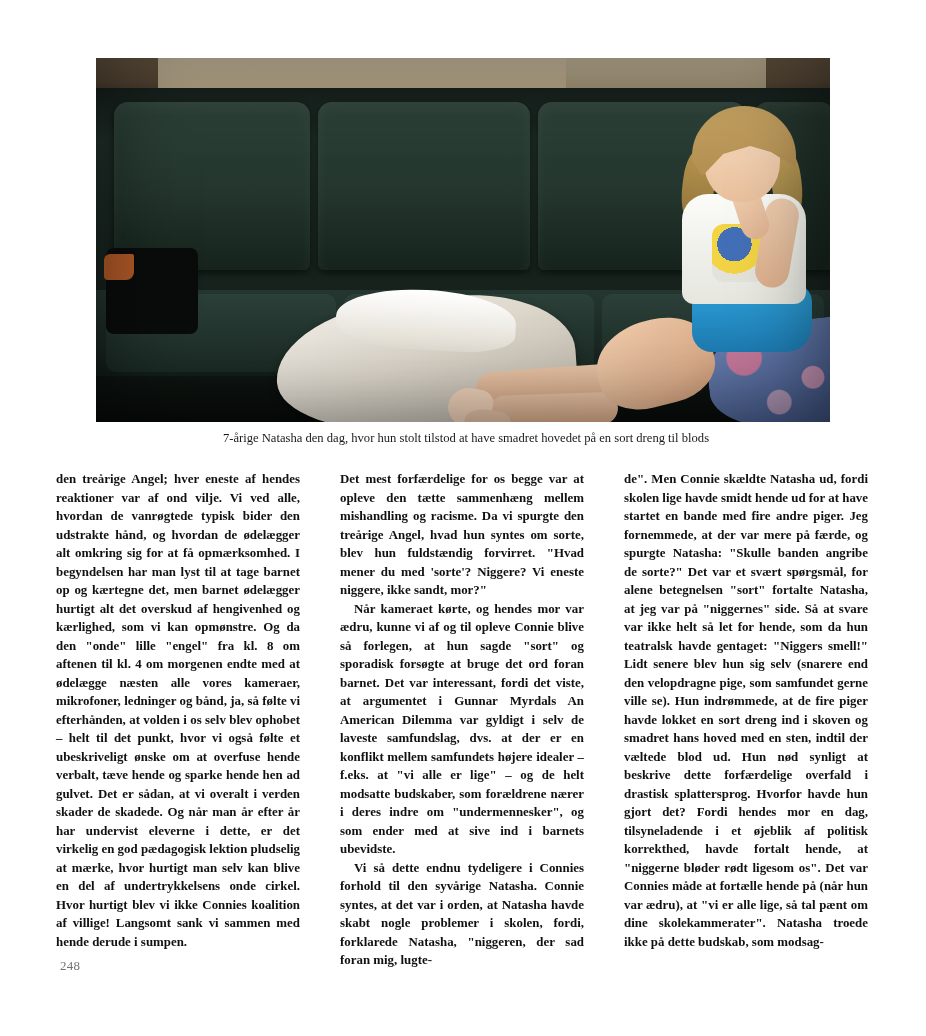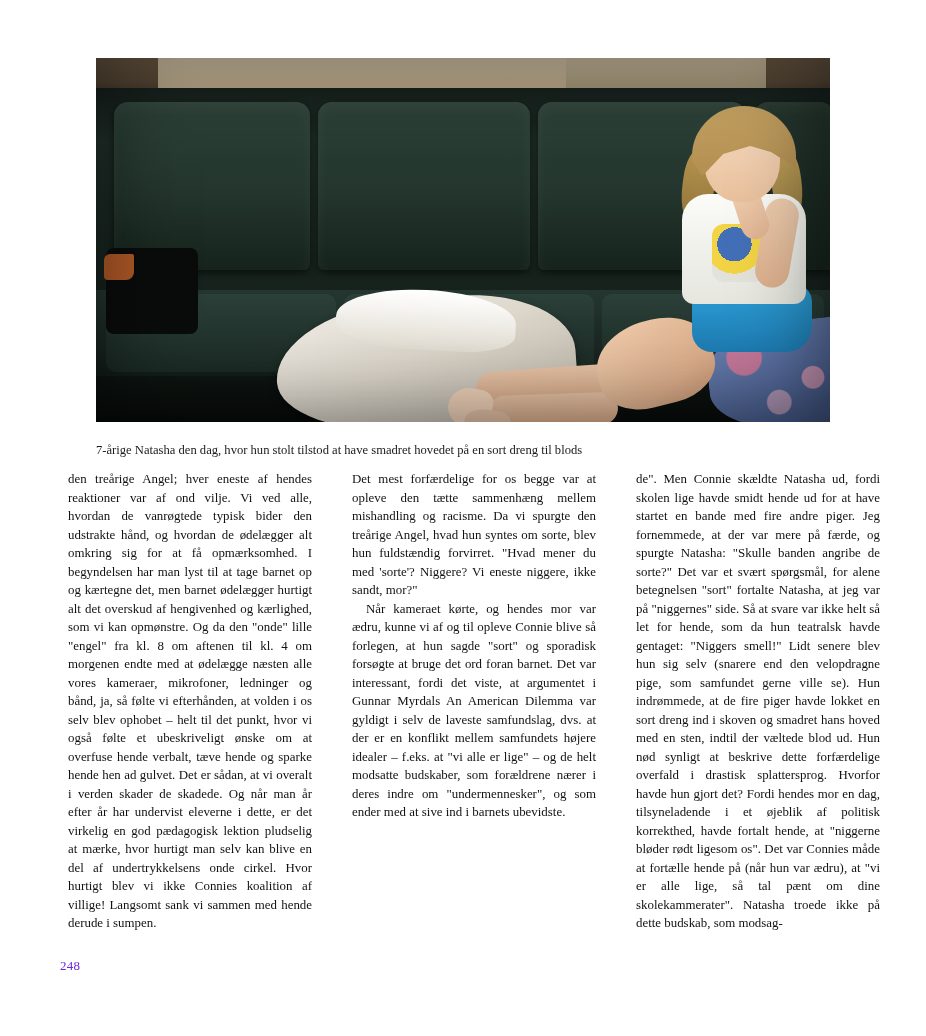--- a/index.html
+++ b/index.html
@@ -229,57 +229,59 @@
     position: absolute;
     inset: 0;
     box-shadow: inset 0 0 90px rgba(0,0,0,.55);
     pointer-events: none;
   }
 
   
   .caption {
     position: absolute;
     left: 96px;
-    top: 442px;
+    top: 430px;
     width: 740px;
     font-family: "Liberation Serif", serif;
     font-size: 12.6px;
     line-height: 1.35;
     color: #1a1a1a;
+    text-align: center;
   }
 
   
   .columns {
     position: absolute;
-    left: 68px;
+    left: 56px;
     top: 470px;
     width: 812px;
     display: flex;
     gap: 40px;
+    font-weight: bold;
   }
   .col {
     width: 252px;
     font-family: "Liberation Serif", serif;
     font-size: 12.9px;
     line-height: 1.435;
     text-align: justify;
     color: #111111;
     hyphens: manual;
   }
   .col p { margin: 0; }
   .col p + p { text-indent: 14px; }
 
   
   .folio {
     position: absolute;
     left: 60px;
     top: 958px;
     font-family: "Liberation Serif", serif;
     font-size: 13px;
-    color: #6d28d9;
+    color: #737373;
     letter-spacing: .3px;
   }
 </style>
 </head>
 <body>
 
 <div class="page">
 
   <div class="photo-block">
     <div class="photo">
@@ -324,20 +326,21 @@
 
   <div class="columns">
 
     <div class="col">
       <p>den treårige Angel; hver eneste af hendes reaktioner var af ond vilje. Vi ved alle, hvordan de vanrøgtede typisk bider den udstrakte hånd, og hvordan de ødelægger alt omkring sig for at få opmærksomhed. I begyndelsen har man lyst til at tage barnet op og kærtegne det, men barnet ødelægger hurtigt alt det overskud af hengivenhed og kærlighed, som vi kan opmønstre. Og da den "onde" lille "engel" fra kl. 8 om aftenen til kl. 4 om morgenen endte med at ødelægge næsten alle vores kameraer, mikrofoner, ledninger og bånd, ja, så følte vi efterhånden, at volden i os selv blev ophobet – helt til det punkt, hvor vi også følte et ubeskriveligt ønske om at overfuse hende verbalt, tæve hende og sparke hende hen ad gulvet. Det er sådan, at vi overalt i verden skader de skadede. Og når man år efter år har undervist eleverne i dette, er det virkelig en god pædagogisk lektion pludselig at mærke, hvor hurtigt man selv kan blive en del af undertrykkelsens onde cirkel. Hvor hurtigt blev vi ikke Connies koalition af villige! Langsomt sank vi sammen med hende derude i sumpen.</p>
     </div>
 
     <div class="col">
       <p>Det mest forfærdelige for os begge var at opleve den tætte sammenhæng mellem mishandling og racisme. Da vi spurgte den treårige Angel, hvad hun syntes om sorte, blev hun fuldstændig forvirret. "Hvad mener du med 'sorte'? Niggere? Vi eneste niggere, ikke sandt, mor?"</p>
       <p>Når kameraet kørte, og hendes mor var ædru, kunne vi af og til opleve Connie blive så forlegen, at hun sagde "sort" og sporadisk forsøgte at bruge det ord foran barnet. Det var interessant, fordi det viste, at argumentet i Gunnar Myrdals An American Dilemma var gyldigt i selv de laveste samfundslag, dvs. at der er en konflikt mellem samfundets højere idealer – f.eks. at "vi alle er lige" – og de helt modsatte budskaber, som forældrene nærer i deres indre om "undermennesker", og som ender med at sive ind i barnets ubevidste.</p>
+      <p>Vi så dette endnu tydeligere i Connies forhold til den syvårige Natasha. Connie syntes, at det var i orden, at Natasha havde skabt nogle problemer i skolen, fordi, forklarede Natasha, "niggeren, der sad foran mig, lugte-</p>
     </div>
 
     <div class="col">
       <p>de". Men Connie skældte Natasha ud, fordi skolen lige havde smidt hende ud for at have startet en bande med fire andre piger. Jeg fornemmede, at der var mere på færde, og spurgte Natasha: "Skulle banden angribe de sorte?" Det var et svært spørgsmål, for alene betegnelsen "sort" fortalte Natasha, at jeg var på "niggernes" side. Så at svare var ikke helt så let for hende, som da hun teatralsk havde gentaget: "Niggers smell!" Lidt senere blev hun sig selv (snarere end den velopdragne pige, som samfundet gerne ville se). Hun indrømmede, at de fire piger havde lokket en sort dreng ind i skoven og smadret hans hoved med en sten, indtil der væltede blod ud. Hun nød synligt at beskrive dette forfærdelige overfald i drastisk splattersprog. Hvorfor havde hun gjort det? Fordi hendes mor en dag, tilsyneladende i et øjeblik af politisk korrekthed, havde fortalt hende, at "niggerne bløder rødt ligesom os". Det var Connies måde at fortælle hende på (når hun var ædru), at "vi er alle lige, så tal pænt om dine skolekammerater". Natasha troede ikke på dette budskab, som modsag-</p>
     </div>
 
   </div>
 
   <div class="folio">248</div>
 

